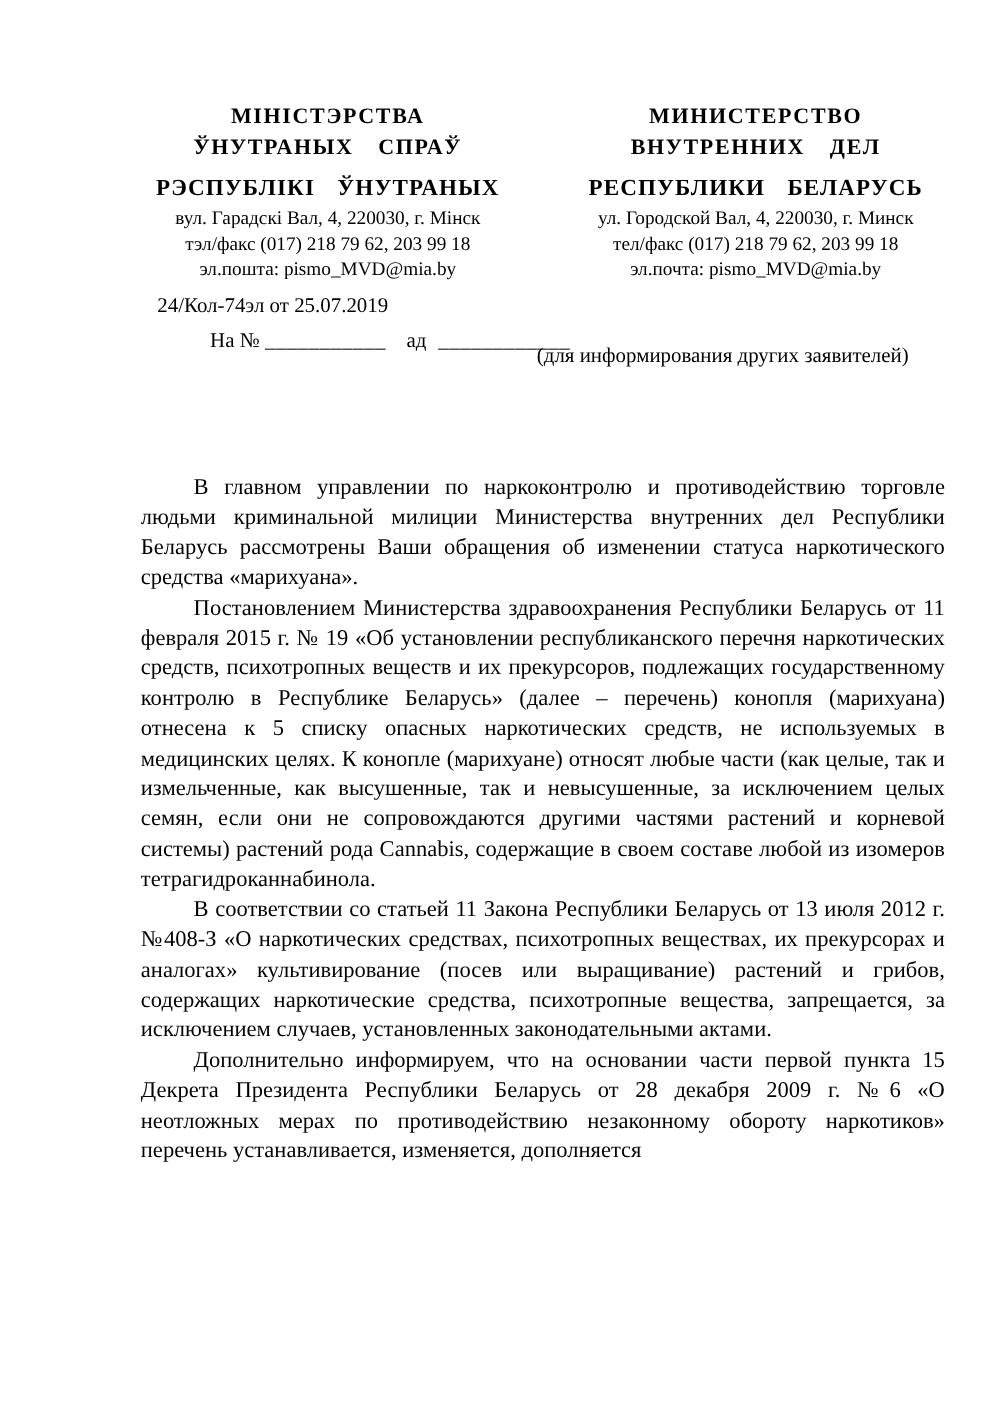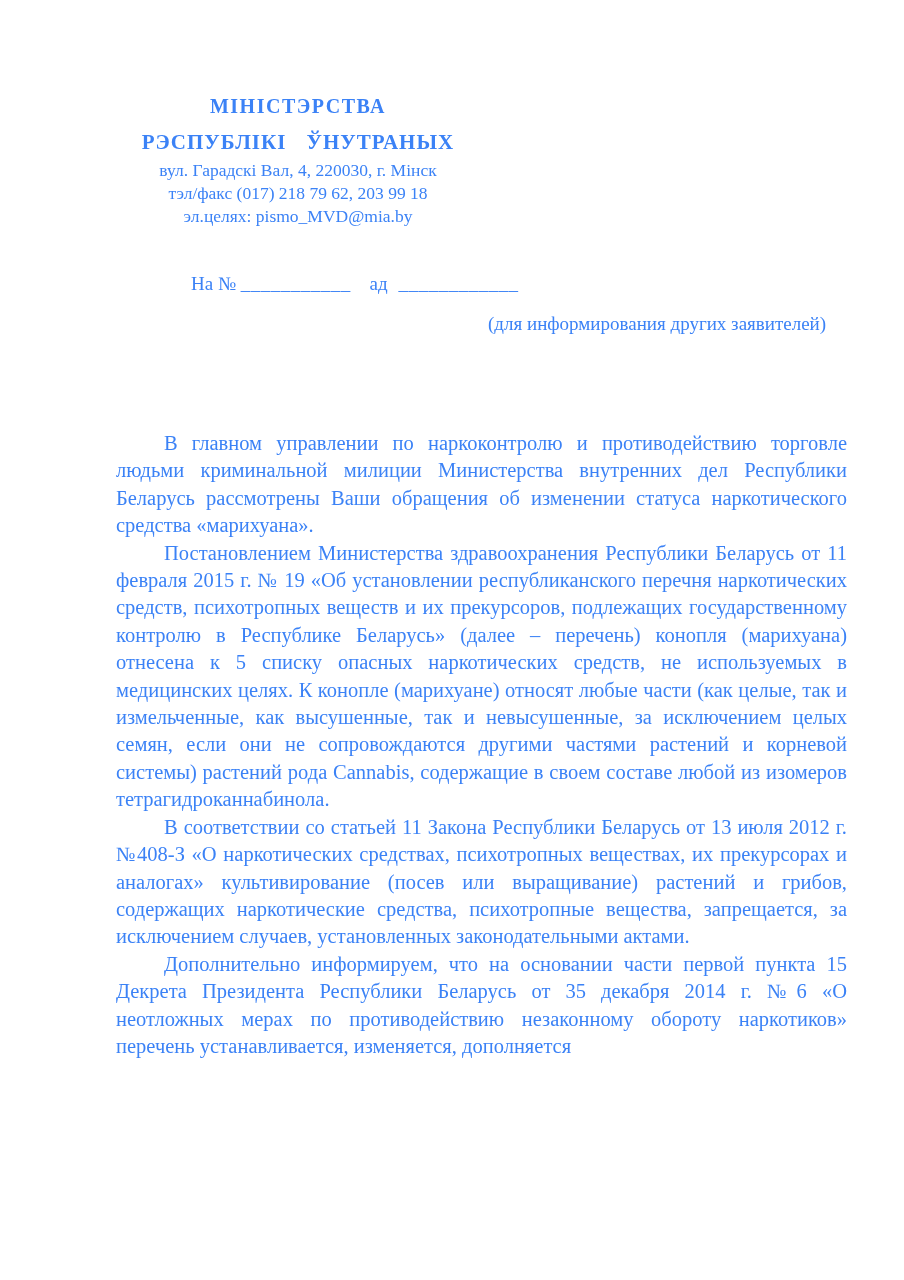--- a/index.html
+++ b/index.html
@@ -7,21 +7,21 @@
     padding: 0;
     background: #e8e8e8;
   }
   .page {
     position: relative;
     width: 904px;
     height: 1280px;
     margin: 0 auto;
     background: #ffffff;
     font-family: "Liberation Serif", "DejaVu Serif", serif;
-    color: #3b82f6;
+    color: #000000;
     overflow: hidden;
   }
   
   .col {
     position: absolute;
     top: 92px;
     text-align: center;
   }
   .col-left  { left: 138px; width: 320px; }
   .col-right { left: 526px; width: 322px; }
@@ -64,58 +64,68 @@
     position: absolute;
     left: 488px;
     top: 312px;
     font-size: 19px;
     line-height: 24px;
     white-space: nowrap;
   }
   
   .letter-body {
     position: absolute;
-    left: 116px;
+    left: 128px;
     top: 430px;
     width: 731px;
     font-size: 20.5px;
     line-height: 27.4px;
     text-align: justify;
   }
   .letter-body p {
     margin: 0;
     text-indent: 48px;
     hyphens: none;
   }
 </style>
 </head>
 <body>
 
 <div class="page">
 
   <div class="col col-left">
     <div class="org-line">МІНІСТЭРСТВА</div>
+    <div class="org-line">ЎНУТРАНЫХ СПРАЎ</div>
     <div class="org-name">РЭСПУБЛІКІ ЎНУТРАНЫХ</div>
     <div class="addr addr-first">вул. Гарадскі Вал, 4, 220030, г. Мінск</div>
     <div class="addr">тэл/факс (017) 218 79 62, 203 99 18</div>
-    <div class="addr">эл.целях: pismo_MVD@mia.by</div>
+    <div class="addr">эл.пошта: pismo_MVD@mia.by</div>
   </div>
 
+  <div class="col col-right">
+    <div class="org-line">МИНИСТЕРСТВО</div>
+    <div class="org-line">ВНУТРЕННИХ ДЕЛ</div>
+    <div class="org-name">РЕСПУБЛИКИ БЕЛАРУСЬ</div>
+    <div class="addr addr-first">ул. Городской Вал, 4, 220030, г. Минск</div>
+    <div class="addr">тел/факс (017) 218 79 62, 203 99 18</div>
+    <div class="addr">эл.почта: pismo_MVD@mia.by</div>
+  </div>
 
   <div class="ref">
+    <div class="ref-line1">24/Кол-74эл от 25.07.2019</div>
     <div class="ref-line2">
       <span>На №</span>
       <span class="blank">___________</span>
       <span class="ref-mid">ад</span>
       <span class="blank">____________</span>
     </div>
   </div>
 
   <div class="note">(для информирования других заявителей)</div>
 
   <div class="letter-body">
     <p>В главном управлении по наркоконтролю и противодействию торговле людьми криминальной милиции Министерства внутренних дел Республики Беларусь рассмотрены Ваши обращения об изменении статуса наркотического средства «марихуана».</p>
     <p>Постановлением Министерства здравоохранения Республики Беларусь от 11 февраля 2015 г. № 19 «Об установлении республиканского перечня наркотических средств, психотропных веществ и их прекурсоров, подлежащих государственному контролю в Республике Беларусь» (далее – перечень) конопля (марихуана) отнесена к 5 списку опасных наркотических средств, не используемых в медицинских целях. К конопле (марихуане) относят любые части (как целые, так и измельченные, как высушенные, так и невысушенные, за исключением целых семян, если они не сопровождаются другими частями растений и корневой системы) растений рода Cannabis, содержащие в своем составе любой из изомеров тетрагидроканнабинола.</p>
     <p>В соответствии со статьей 11 Закона Республики Беларусь от 13 июля 2012 г. №408-З «О наркотических средствах, психотропных веществах, их прекурсорах и аналогах» культивирование (посев или выращивание) растений и грибов, содержащих наркотические средства, психотропные вещества, запрещается, за исключением случаев, установленных законодательными актами.</p>
-    <p>Дополнительно информируем, что на основании части первой пункта 15 Декрета Президента Республики Беларусь от 35 декабря 2014 г. №6 «О неотложных мерах по противодействию незаконному обороту наркотиков» перечень устанавливается, изменяется, дополняется</p>
+    <p>Дополнительно информируем, что на основании части первой пункта 15 Декрета Президента Республики Беларусь от 28 декабря 2009 г. №6 «О неотложных мерах по противодействию незаконному обороту наркотиков» перечень устанавливается, изменяется, дополняется</p>
   </div>
 
 </div>
 
 </body></html>

